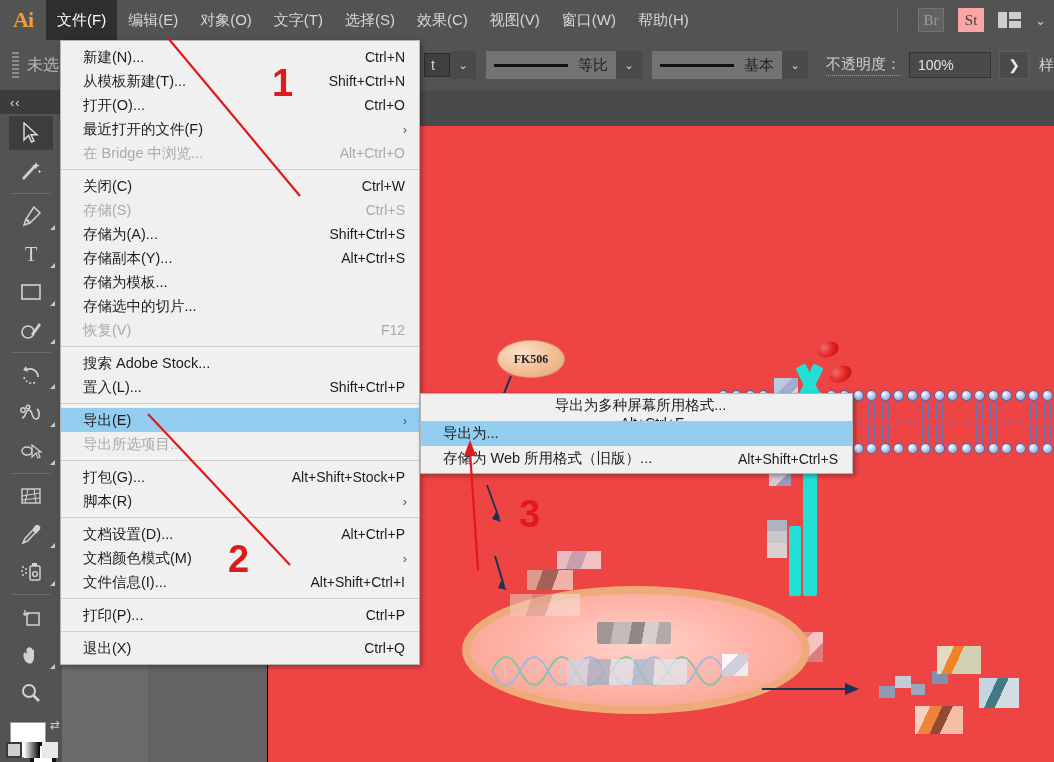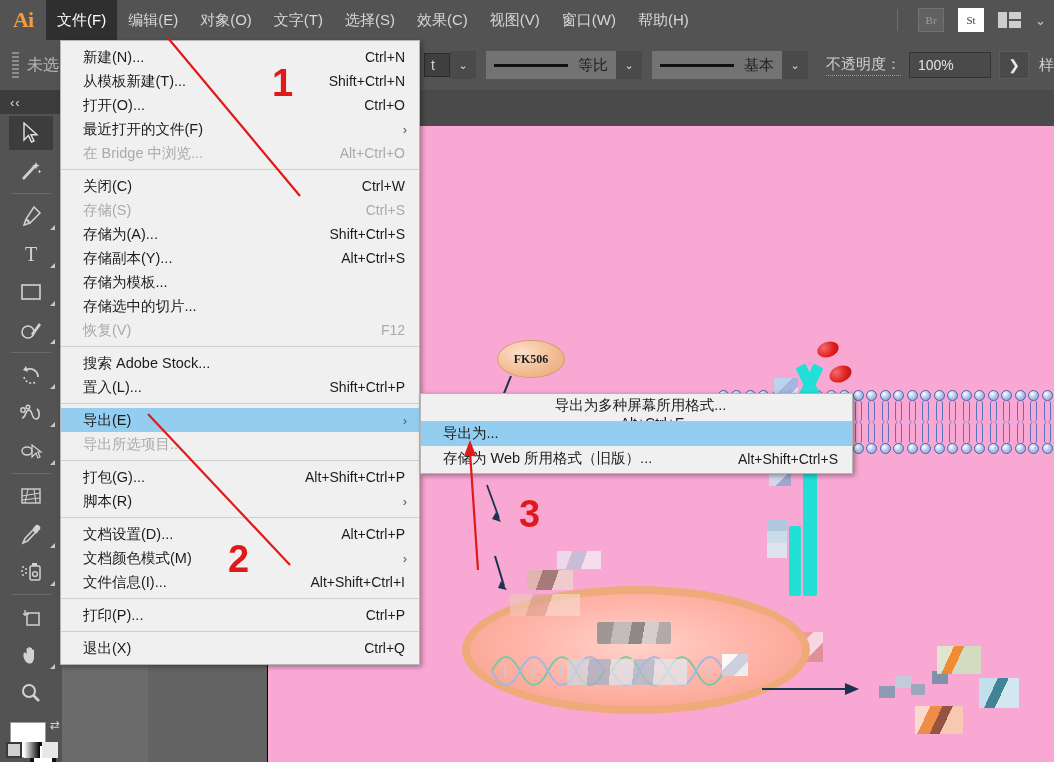--- a/index.html
+++ b/index.html
@@ -26,25 +26,25 @@
     color: #d6d6d6; font-size: 15px; white-space: nowrap;
   }
   .menu-item.active { background: #2f2f2f; color: #ffffff; }
   .menubar-right {
     position: absolute; right: 0; top: 0; height: 40px;
     display: flex; align-items: center; gap: 14px; padding-right: 8px;
   }
   .sep-v { width: 1px; height: 22px; background: #6e6e6e; margin: 0 6px; }
   .sq-btn {
     width: 26px; height: 24px; display: flex; align-items: center;
-    justify-content: center; font-size: 11px;
+    justify-content: center; font-size: 15px;
     font-family: "Liberation Serif", serif;
   }
   .sq-br { background: #616161; color: #9b9b9b; border: 1px solid #727272; }
-  .sq-st { background: #ffffff; color: #3d3d3d; }
+  .sq-st { background: #fca5a5; color: #3d3d3d; }
   .ws-icon { display: flex; gap: 2px; align-items: center; }
   .ws-icon .b1 { width: 9px; height: 16px; background: #cdcdcd; }
   .ws-icon .b2 { display: flex; flex-direction: column; gap: 2px; }
   .ws-icon .b2 i { width: 12px; height: 7px; background: #cdcdcd; display: block; }
   .chev { color: #cdcdcd; font-size: 13px; }
 
   
   .controlbar {
     position: absolute; left: 0; top: 40px; width: 1054px; height: 50px;
     background: #535353; display: flex; align-items: center;
@@ -150,21 +150,21 @@
     background: #6b6b6b;
   }
   .gray-strip {
     position: absolute; left: 148px; top: 126px; width: 119px; height: 636px;
     background: #636363;
   }
 
   
   .canvas-area {
     position: absolute; left: 267px; top: 126px; width: 787px; height: 636px;
-    background: #f9a8d4; overflow: hidden;
+    background: #ef4444; overflow: hidden;
   }
   .artboard-border { position: absolute; left: 0; top: 0; width: 1px; height: 636px; background: #000; }
 
   
   .illus { position: absolute; left: 0; top: 0; width: 787px; height: 636px; }
   .fk-oval {
     position: absolute; left: 230px; top: 214px; width: 68px; height: 38px;
     border-radius: 50%;
     background: radial-gradient(ellipse at 35% 32%, #fbe0cb 0%, #f2bd94 55%, #e3a675 100%);
     border: 1px solid #d79a6b;
@@ -839,21 +839,21 @@
       <div class="mrow highlight">
         <span class="mlabel">导出(E)</span>
         <span class="msub">›</span>
       </div>
       <div class="mrow disabled">
         <span class="mlabel">导出所选项目...</span>
       </div>
       <div class="mdiv"></div>
       <div class="mrow">
         <span class="mlabel">打包(G)...</span>
-        <span class="mkey">Alt+Shift+Ctrl+P</span>
+        <span class="mkey">Alt+Shift+Stock+P</span>
       </div>
       <div class="mrow">
         <span class="mlabel">脚本(R)</span>
         <span class="msub">›</span>
       </div>
       <div class="mdiv"></div>
       <div class="mrow">
         <span class="mlabel">文档设置(D)...</span>
         <span class="mkey">Alt+Ctrl+P</span>
       </div>

